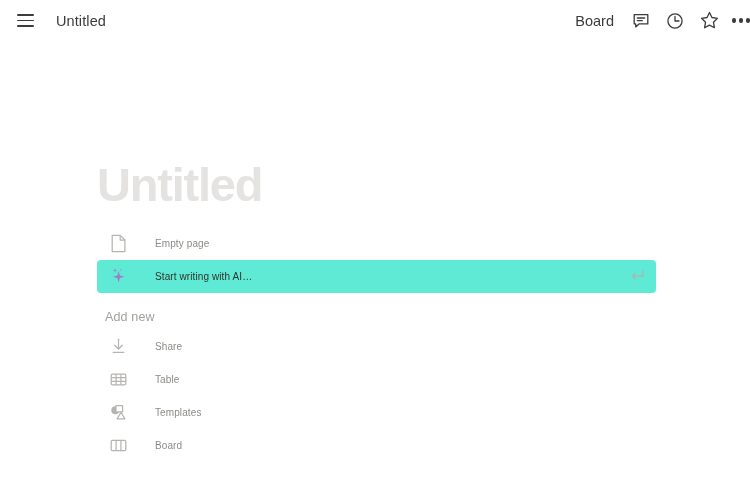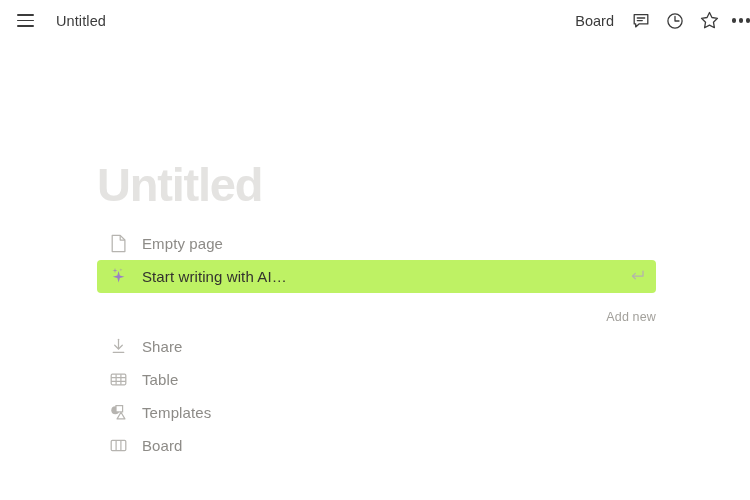--- a/index.html
+++ b/index.html
@@ -123,34 +123,34 @@
 
   .opt {
     display: flex;
     align-items: center;
     height: 33px;
     border-radius: 4px;
     cursor: pointer;
     padding: 0 10px 0 8px;
     margin-left: 0px;
   }
-  .opt.selected { background: #bef264; text-align: right; }
+  .opt.selected { background: #5eead4; text-align: right; }
 
   .opt-icon {
     width: 26px;
     flex: 0 0 auto;
     display: flex;
     align-items: center;
     justify-content: center;
   }
   .opt-icon svg { display: block; }
 
   .opt-label {
-    margin-left: 11px;
-    font-size: 15px;
+    margin-left: 24px;
+    font-size: 10px;
     color: #8d8b87;
     letter-spacing: 0.1px;
     white-space: nowrap;
   }
   .opt.selected .opt-label { color: #33322e; }
 
   .opt-enter {
     margin-left: auto;
     display: flex;
     align-items: center;
@@ -158,21 +158,20 @@
     width: 18px;
     height: 18px;
   }
 
   .section-header {
     font-size: 12.5px;
     color: #a3a19c;
     margin: 17px 0 6px 8px;
     letter-spacing: 0.15px;
     user-select: none;
-    text-align: right;
   }
 </style>
 </head>
 <body>
 
 <div class="topbar">
 
   <div class="hamburger">
     <span></span>
     <span></span>

